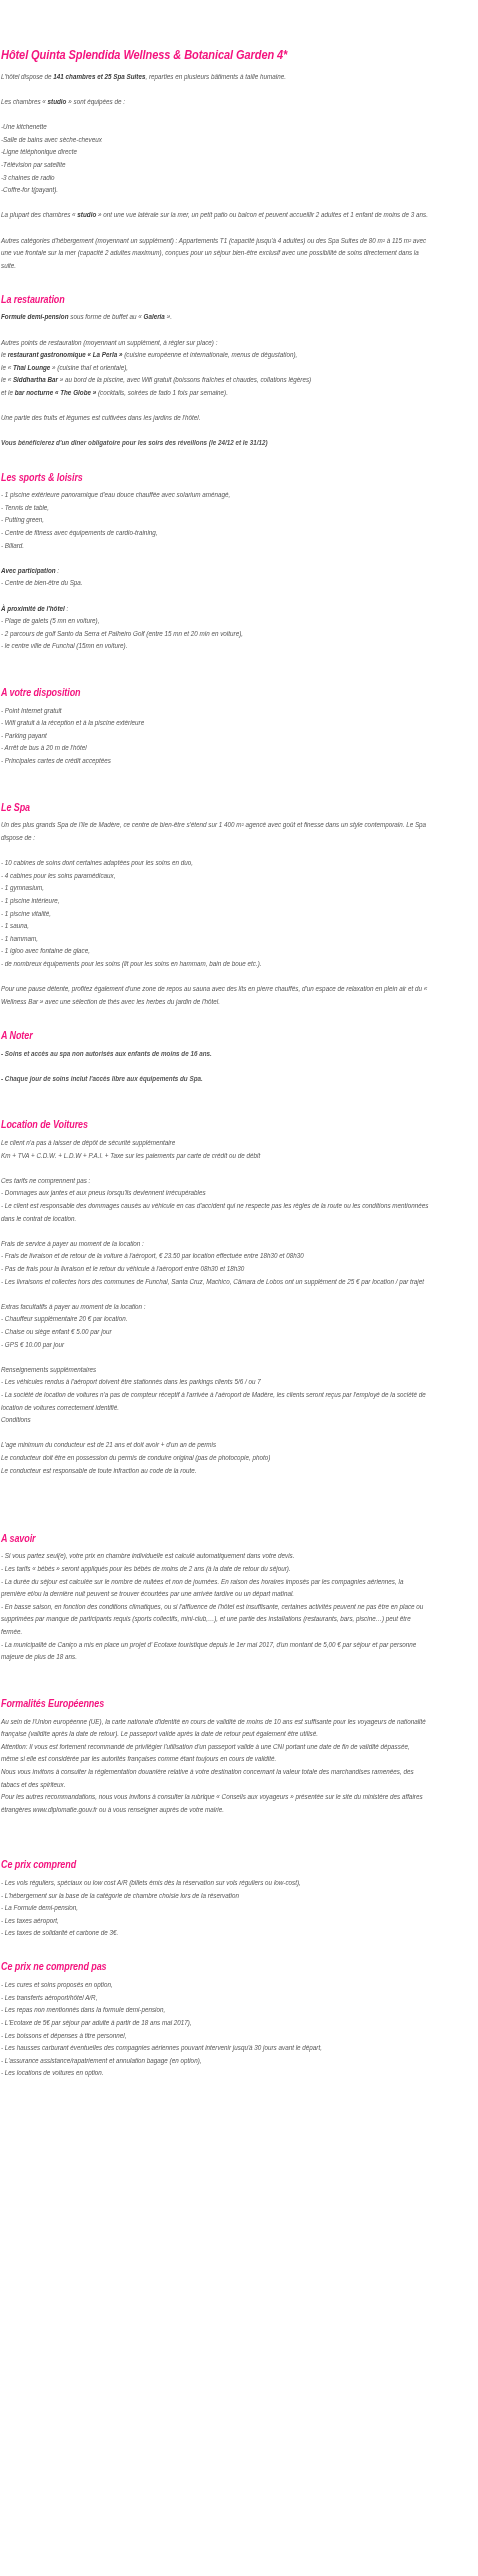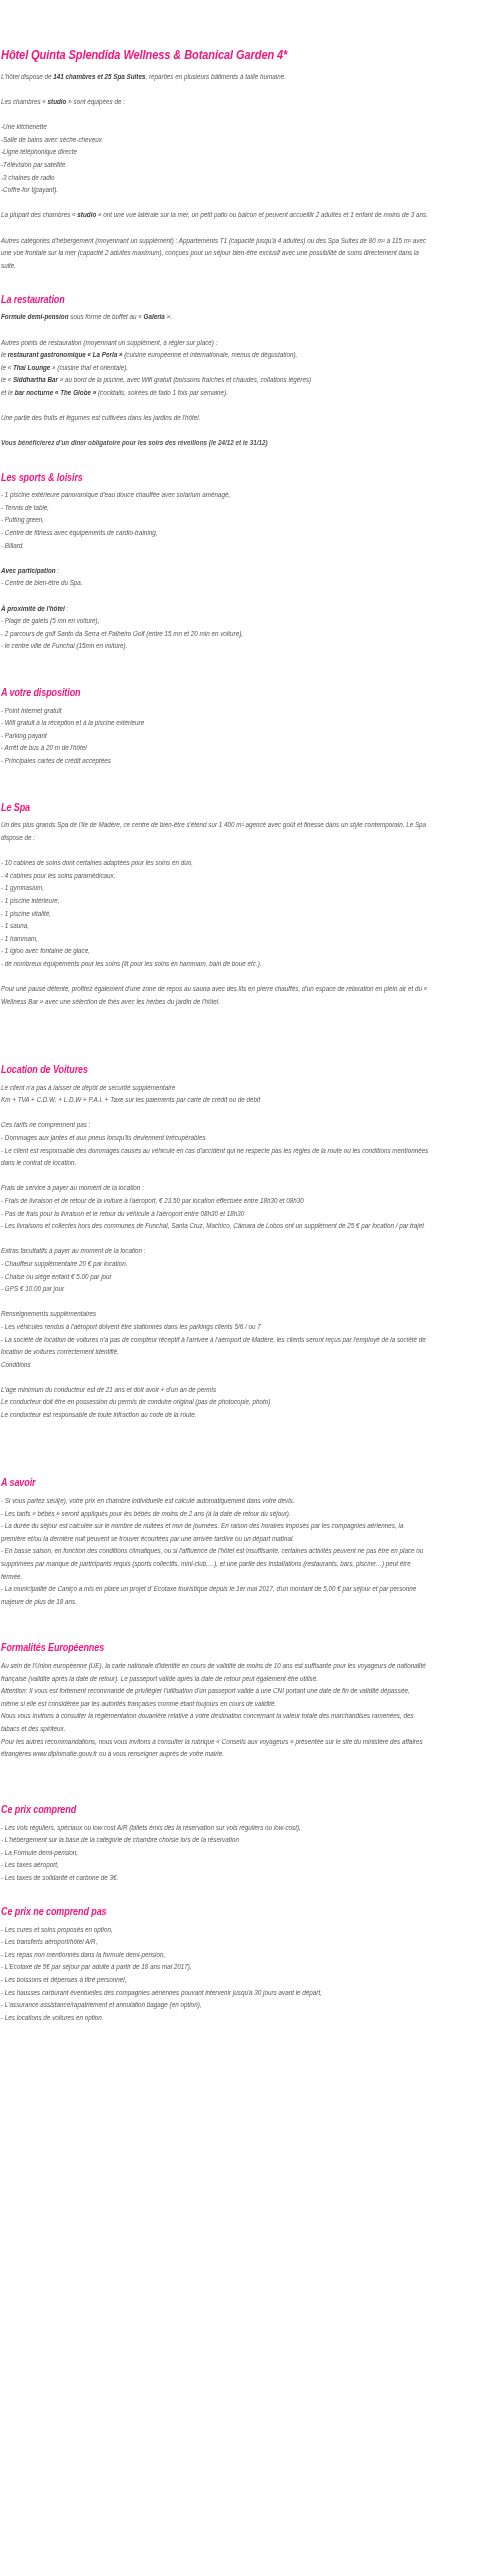--- a/index.html
+++ b/index.html
@@ -174,20 +174,26 @@
       <li class="line">- 1 hammam,</li>
       <li class="line">- 1 igloo avec fontaine de glace,</li>
       <li class="line">- de nombreux équipements pour les soins (lit pour les soins en hammam, bain de boue etc.).</li>
     </ul>
     <div class="gap"></div>
     <p class="para">Pour une pause détente, profitez également d'une zone de repos au sauna avec des lits en pierre chauffés, d'un espace de relaxation en plein air et du « Wellness Bar » avec une sélection de thés avec les herbes du jardin de l'hôtel.</p>
   </div>
 
   <div class="spacer-lg"></div>
 
+  <div class="section">
+    <h2 class="section-title">A Noter</h2>
+    <p class="para bold-line">- Soins et accès au spa non autorisés aux enfants de moins de 16 ans.</p>
+    <div class="gap"></div>
+    <p class="para bold-line">- Chaque jour de soins inclut l'accès libre aux équipements du Spa.</p>
+  </div>
 
   <div class="spacer-lg"></div>
   <div class="spacer-md"></div>
 
   <div class="section">
     <h2 class="section-title">Location de Voitures</h2>
     <p class="para">Le client n'a pas à laisser de dépôt de sécurité supplémentaire</p>
     <p class="para">Km + TVA + C.D.W. + L.D.W + P.A.I. + Taxe sur les paiements par carte de crédit ou de débit</p>
     <div class="gap"></div>
     <p class="para">Ces tarifs ne comprennent pas :</p>

